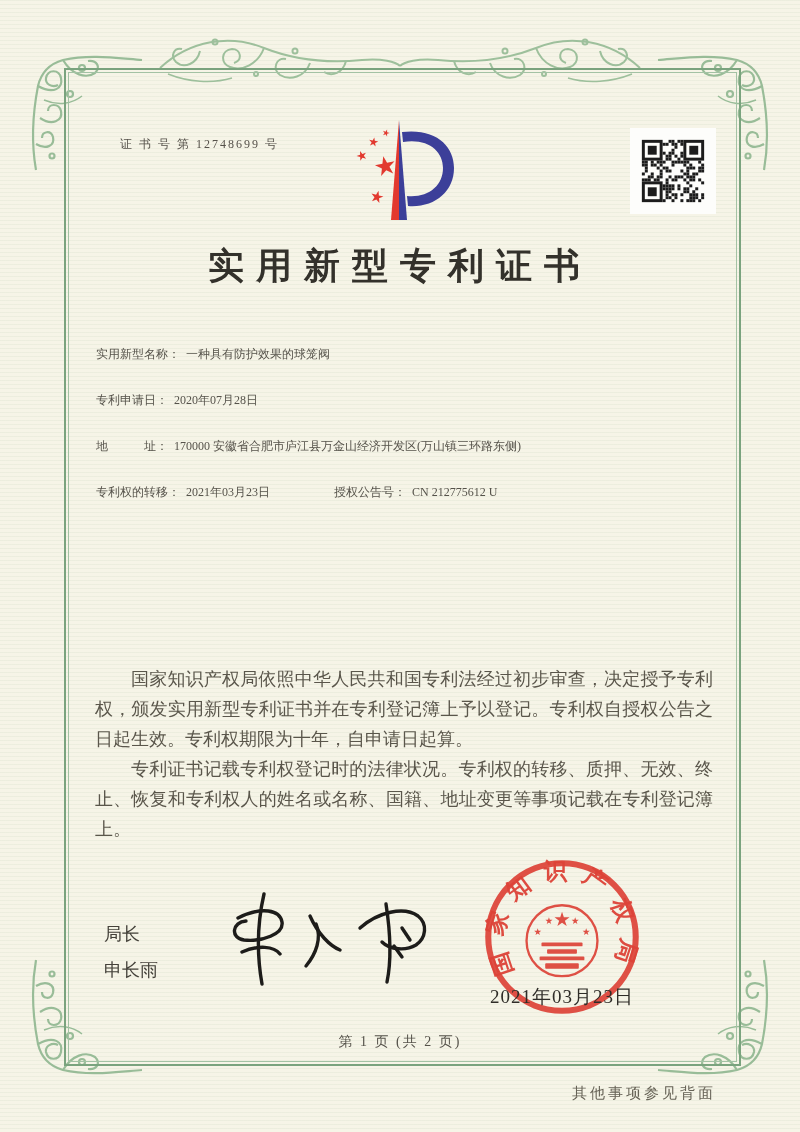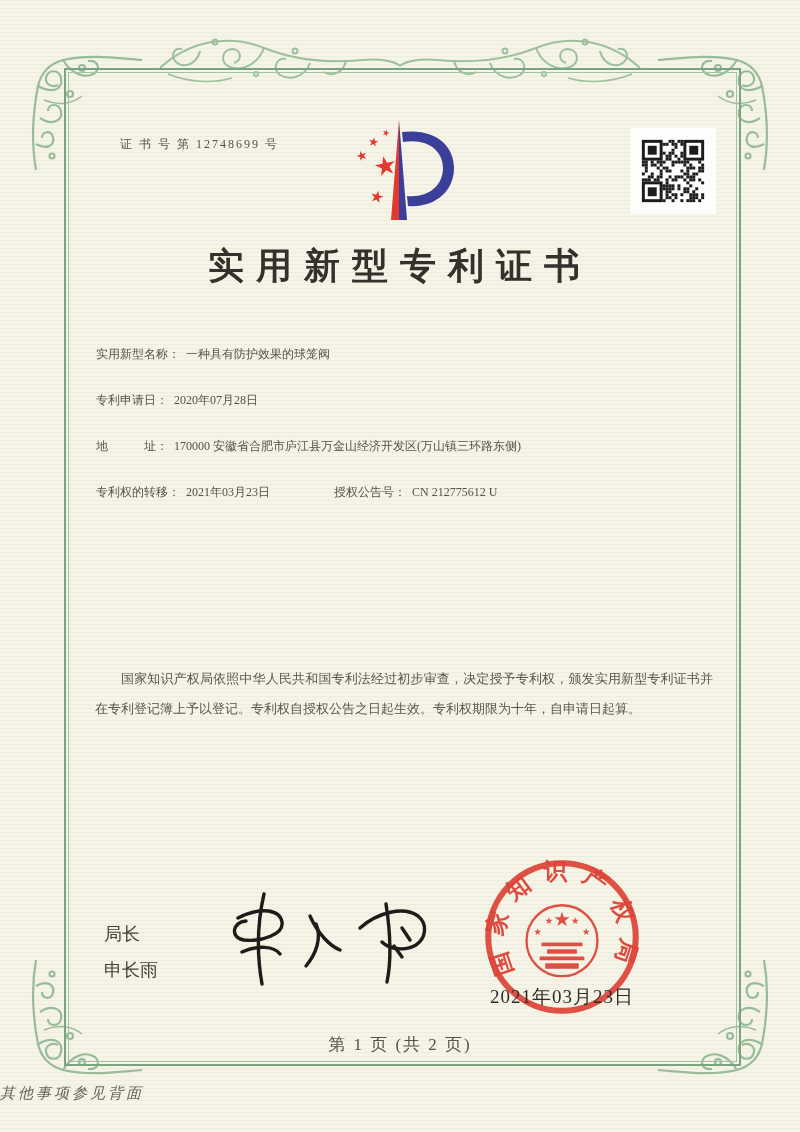--- a/index.html
+++ b/index.html
@@ -36,37 +36,37 @@
   }
   .fields{position:absolute;left:96px;top:341px;width:620px;font-size:12px;color:#55524a;}
   .frow{margin-bottom:19px;line-height:27px;white-space:nowrap;}
   .frow .lbl{display:inline-block;vertical-align:top;}
   .frow .val{display:inline-block;vertical-align:top;margin-left:6px;}
   .frow.address{white-space:normal;}
   .frow.address .val{width:470px;white-space:normal;}
   .frow.dual .cell2{margin-left:64px;margin-top:11px;}
   .paras{
     position:absolute;left:95px;top:664px;width:618px;
-    font-size:13px;line-height:30px;color:#5a564b;text-align:justify;
+    font-size:18px;line-height:30px;color:#5a564b;text-align:justify;
   }
   .paras p{margin:0;text-indent:2em;}
   .director{position:absolute;left:104px;top:916px;font-size:18px;color:#44413a;line-height:36px;}
   .signature{position:absolute;left:218px;top:888px;}
   .seal{position:absolute;left:478px;top:853px;}
   .seal-date{
     position:absolute;left:478px;top:984px;width:168px;text-align:center;
     font-size:19px;color:#2f2d28;letter-spacing:1px;
   }
   .pageno{
     position:absolute;left:0;top:1033px;width:800px;text-align:center;
-    font-size:17px;color:#55524a;letter-spacing:2px;
+    font-size:14px;color:#55524a;letter-spacing:2px;
   }
   .backnote{
-    position:absolute;left:0;top:1084px;width:716px;text-align:left;
-    font-size:15px;color:#666256;letter-spacing:3px;font-style:italic;
+    position:absolute;left:0;top:1084px;width:716px;text-align:right;
+    font-size:15px;color:#666256;letter-spacing:3px;
   }
 </style>
 </head>
 <body>
 
 <div class="page">
 
   <svg class="ornaments" width="800" height="1132" viewBox="0 0 800 1132">
     <defs>
       <g id="topFl" stroke="#8fb790" fill="none" stroke-width="2" opacity="0.85">
@@ -276,20 +276,21 @@
     <div class="frow address">
       <span class="lbl">地　　　址：</span><span class="val">170000 安徽省合肥市庐江县万金山经济开发区(万山镇三环路东侧)</span>
     </div>
     <div class="frow dual">
       <span class="cell1"><span class="lbl">专利权的转移：</span><span class="val">2021年03月23日</span></span><span class="cell2"><span class="lbl">授权公告号：</span><span class="val">CN 212775612 U</span></span>
     </div>
   </div>
 
   <div class="paras">
     <p>国家知识产权局依照中华人民共和国专利法经过初步审查，决定授予专利权，颁发实用新型专利证书并在专利登记簿上予以登记。专利权自授权公告之日起生效。专利权期限为十年，自申请日起算。</p>
+    <p>专利证书记载专利权登记时的法律状况。专利权的转移、质押、无效、终止、恢复和专利权人的姓名或名称、国籍、地址变更等事项记载在专利登记簿上。</p>
   </div>
 
   <div class="director">
     <div>局长</div>
     <div>申长雨</div>
   </div>
 
   <svg class="signature" width="215" height="105" viewBox="0 0 215 105">
     <g stroke="#1d1c1a" stroke-width="3.4" fill="none" stroke-linecap="round" stroke-linejoin="round">
       <path d="M46,6 C40,32 38,62 44,96"></path>

